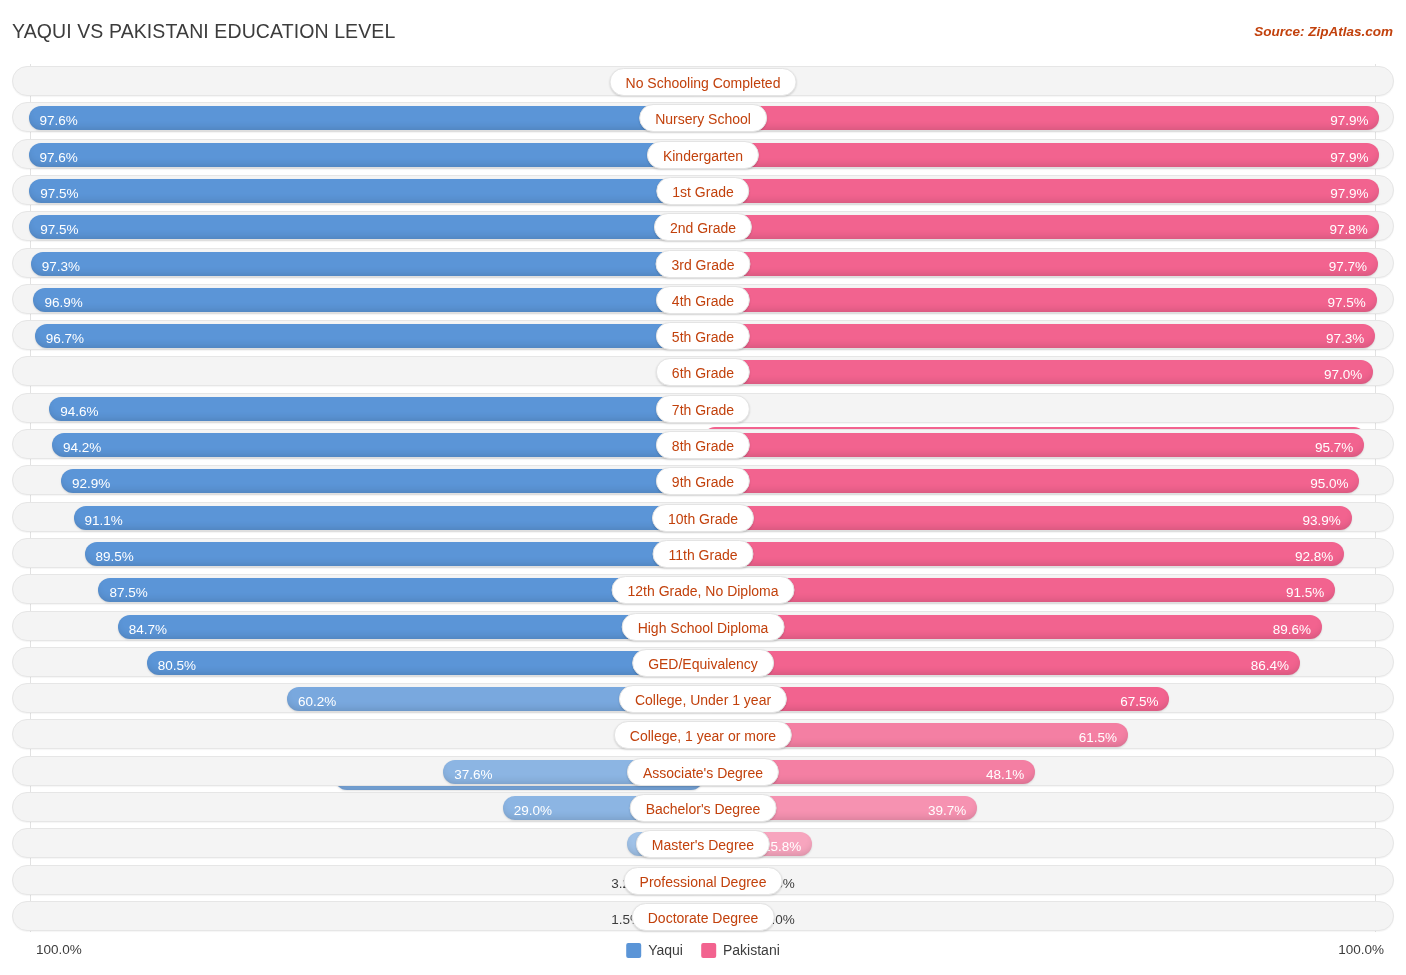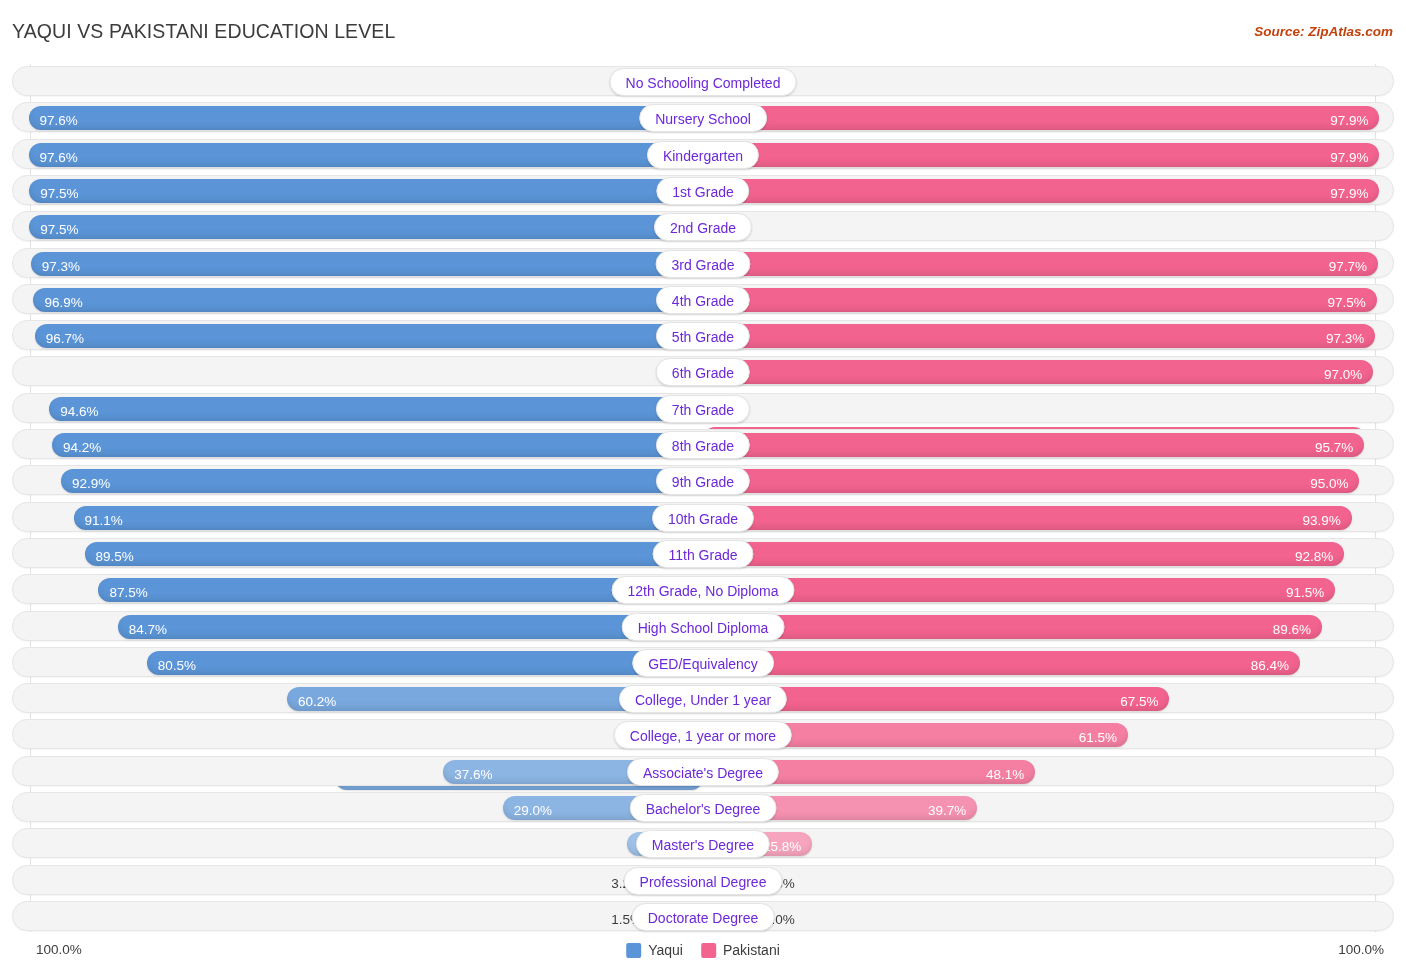--- a/index.html
+++ b/index.html
@@ -80,21 +80,21 @@
   
   .pill {
     position: absolute; top: 1px; left: 50%;
     transform: translateX(-50%);
     height: 28px; line-height: 28px;
     padding: 0 15px;
     border-radius: 14px;
     background: #ffffff;
     border: 1px solid #e4e4e4;
     box-shadow: 0 1px 2px rgba(0,0,0,0.14);
-    font-size: 14px; color: #6d28d9;
+    font-size: 14px; color: #c2410c;
     white-space: nowrap; text-align: center;
     z-index: 5;
   }
 
   
   #footer { position: absolute; left: 0; top: 937px; width: 1406px; height: 38px; }
   .axis-cap {
     position: absolute; top: 5px;
     font-size: 13.5px; color: #3c3c3c; white-space: nowrap;
   }
@@ -166,20 +166,23 @@
           <div class="bar bar-right" style="width: 676.489px; background: rgb(242, 99, 143);">
             <span class="val val-right val-in">97.9%</span>
           </div>
           <div class="pill">1st Grade</div>
         </div>
       </div>
       <div class="row" style="top: 149.2px;">
         <div class="row-inner">
           <div class="bar bar-left" style="width: 673.725px; background: rgb(91, 149, 215);">
             <span class="val val-left val-in">97.5%</span>
+          </div>
+          <div class="bar bar-right" style="width: 675.798px; background: rgb(242, 99, 143);">
+            <span class="val val-right val-in">97.8%</span>
           </div>
           <div class="pill">2nd Grade</div>
         </div>
       </div>
       <div class="row" style="top: 185.5px;">
         <div class="row-inner">
           <div class="bar bar-left" style="width: 672.343px; background: rgb(91, 149, 215);">
             <span class="val val-left val-in">97.3%</span>
           </div>
           <div class="bar bar-right" style="width: 675.107px; background: rgb(242, 99, 143);">

